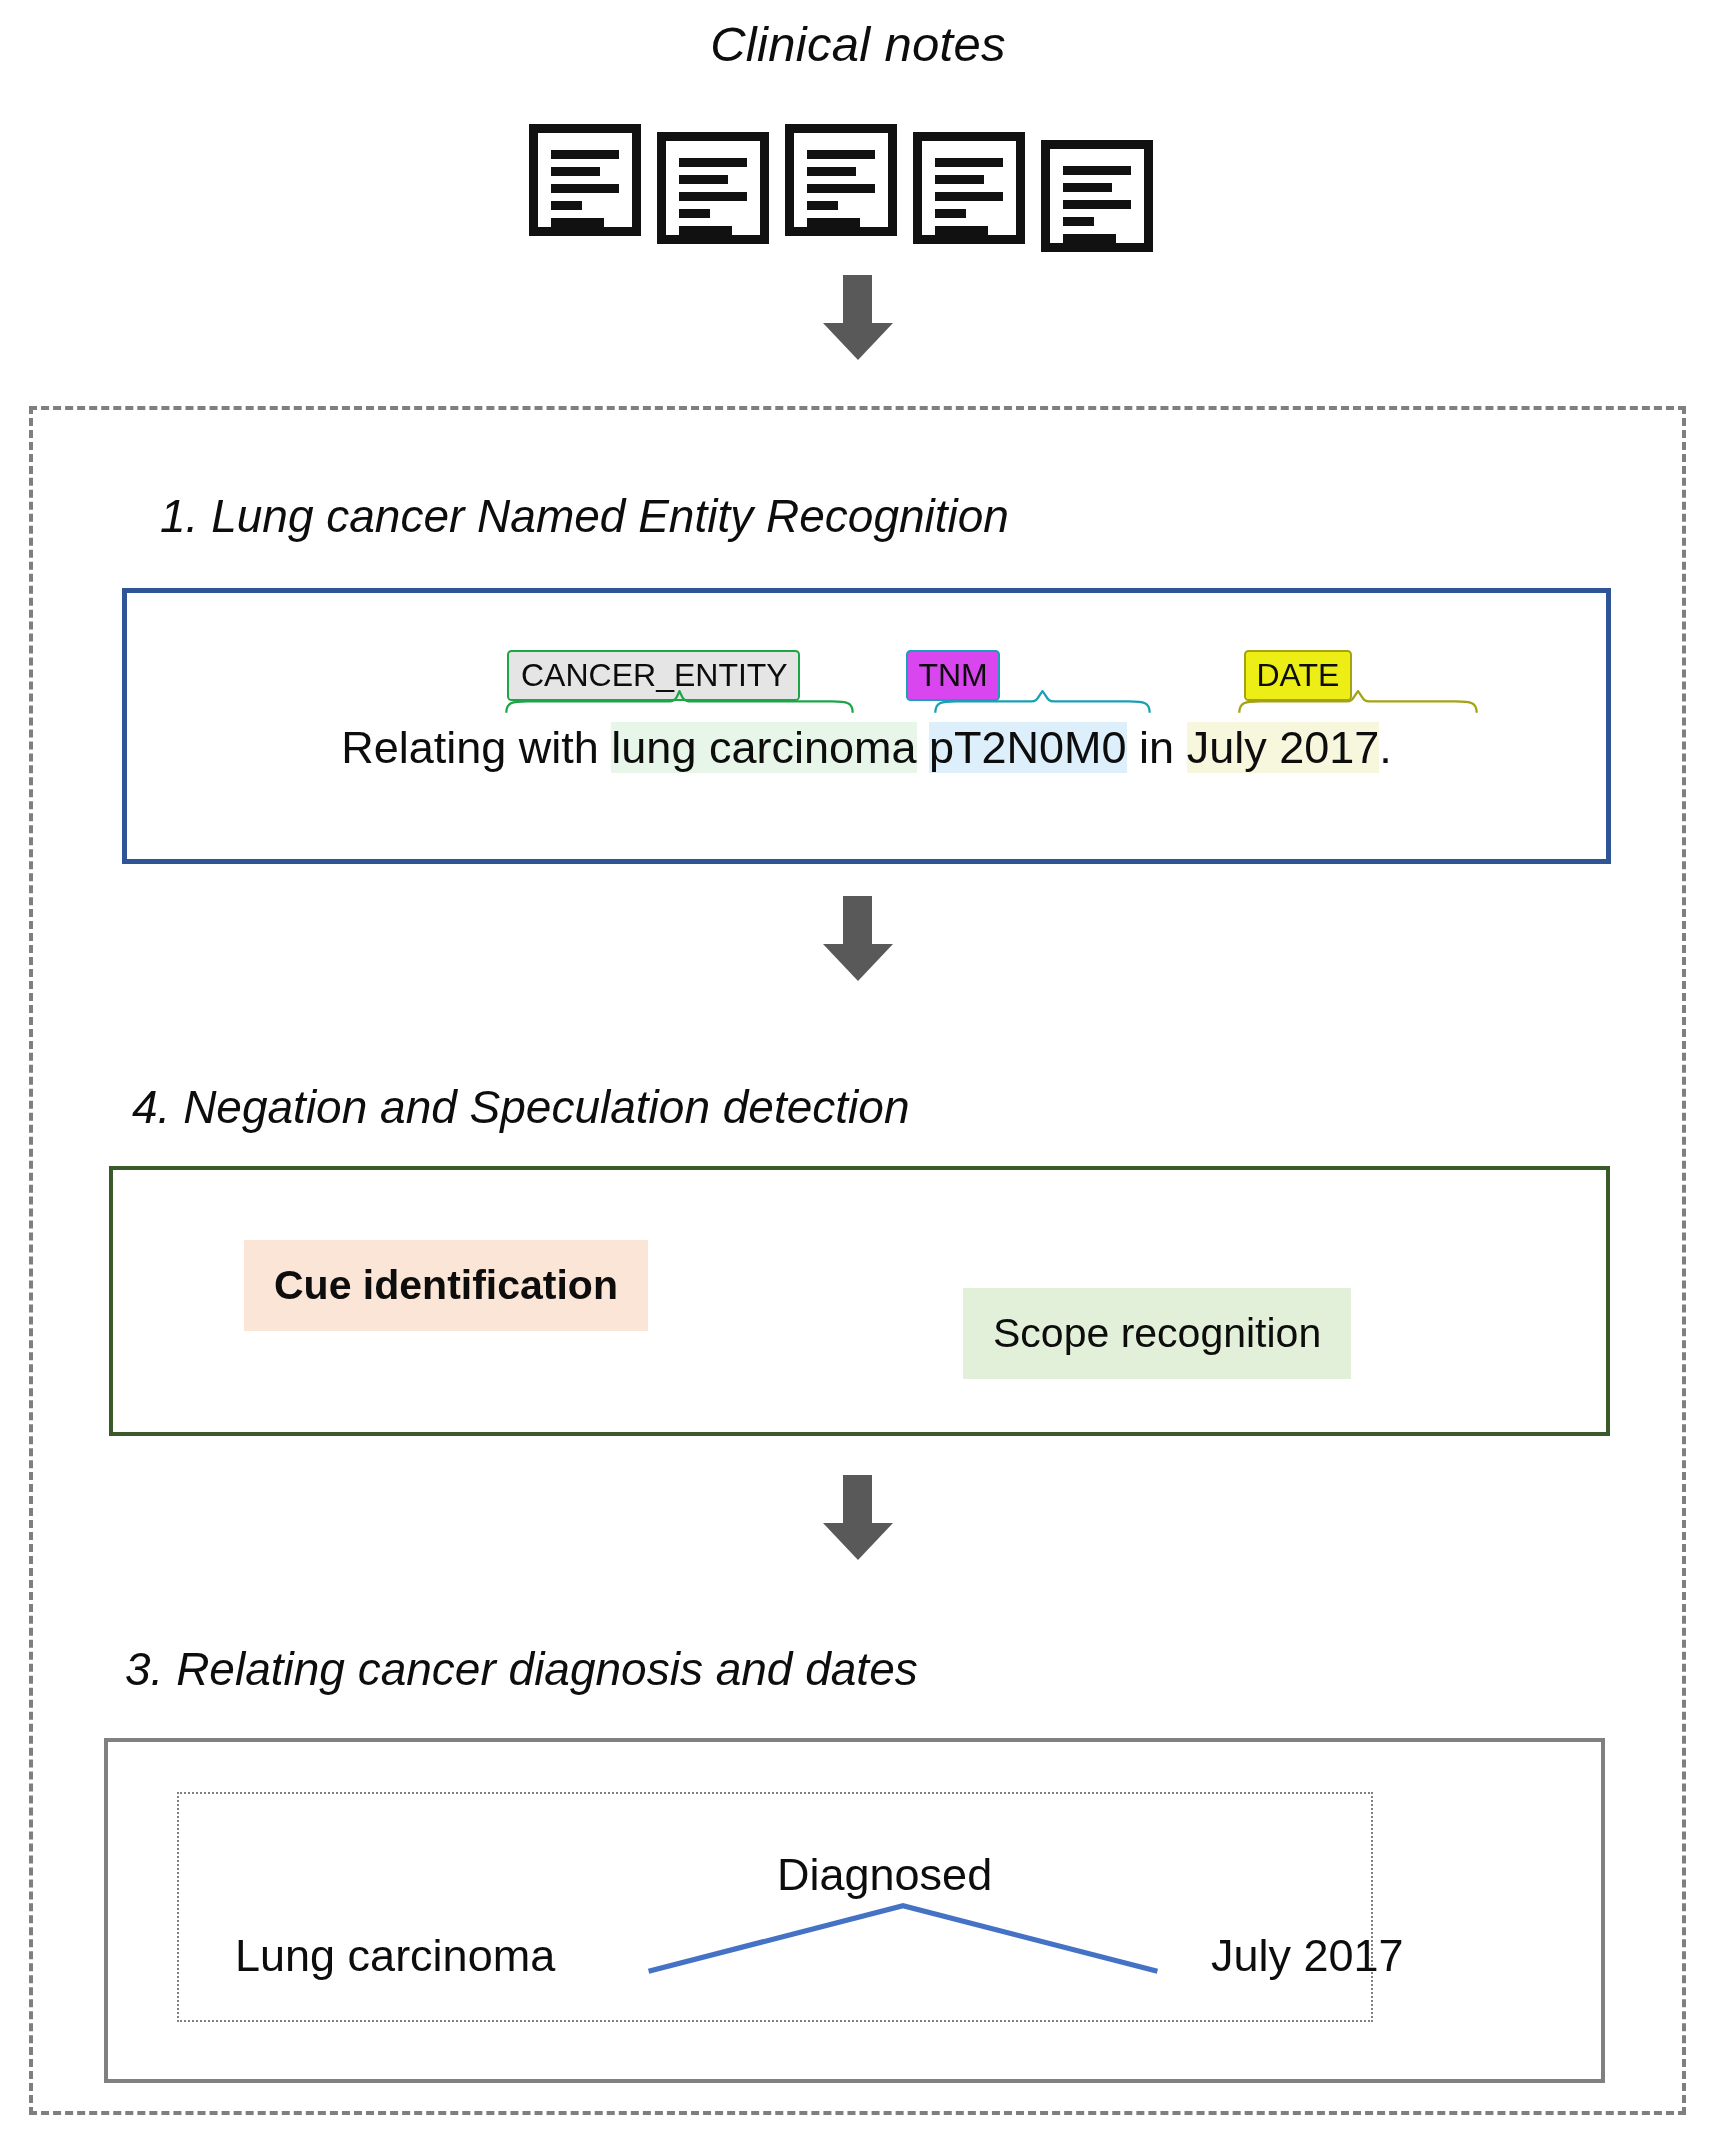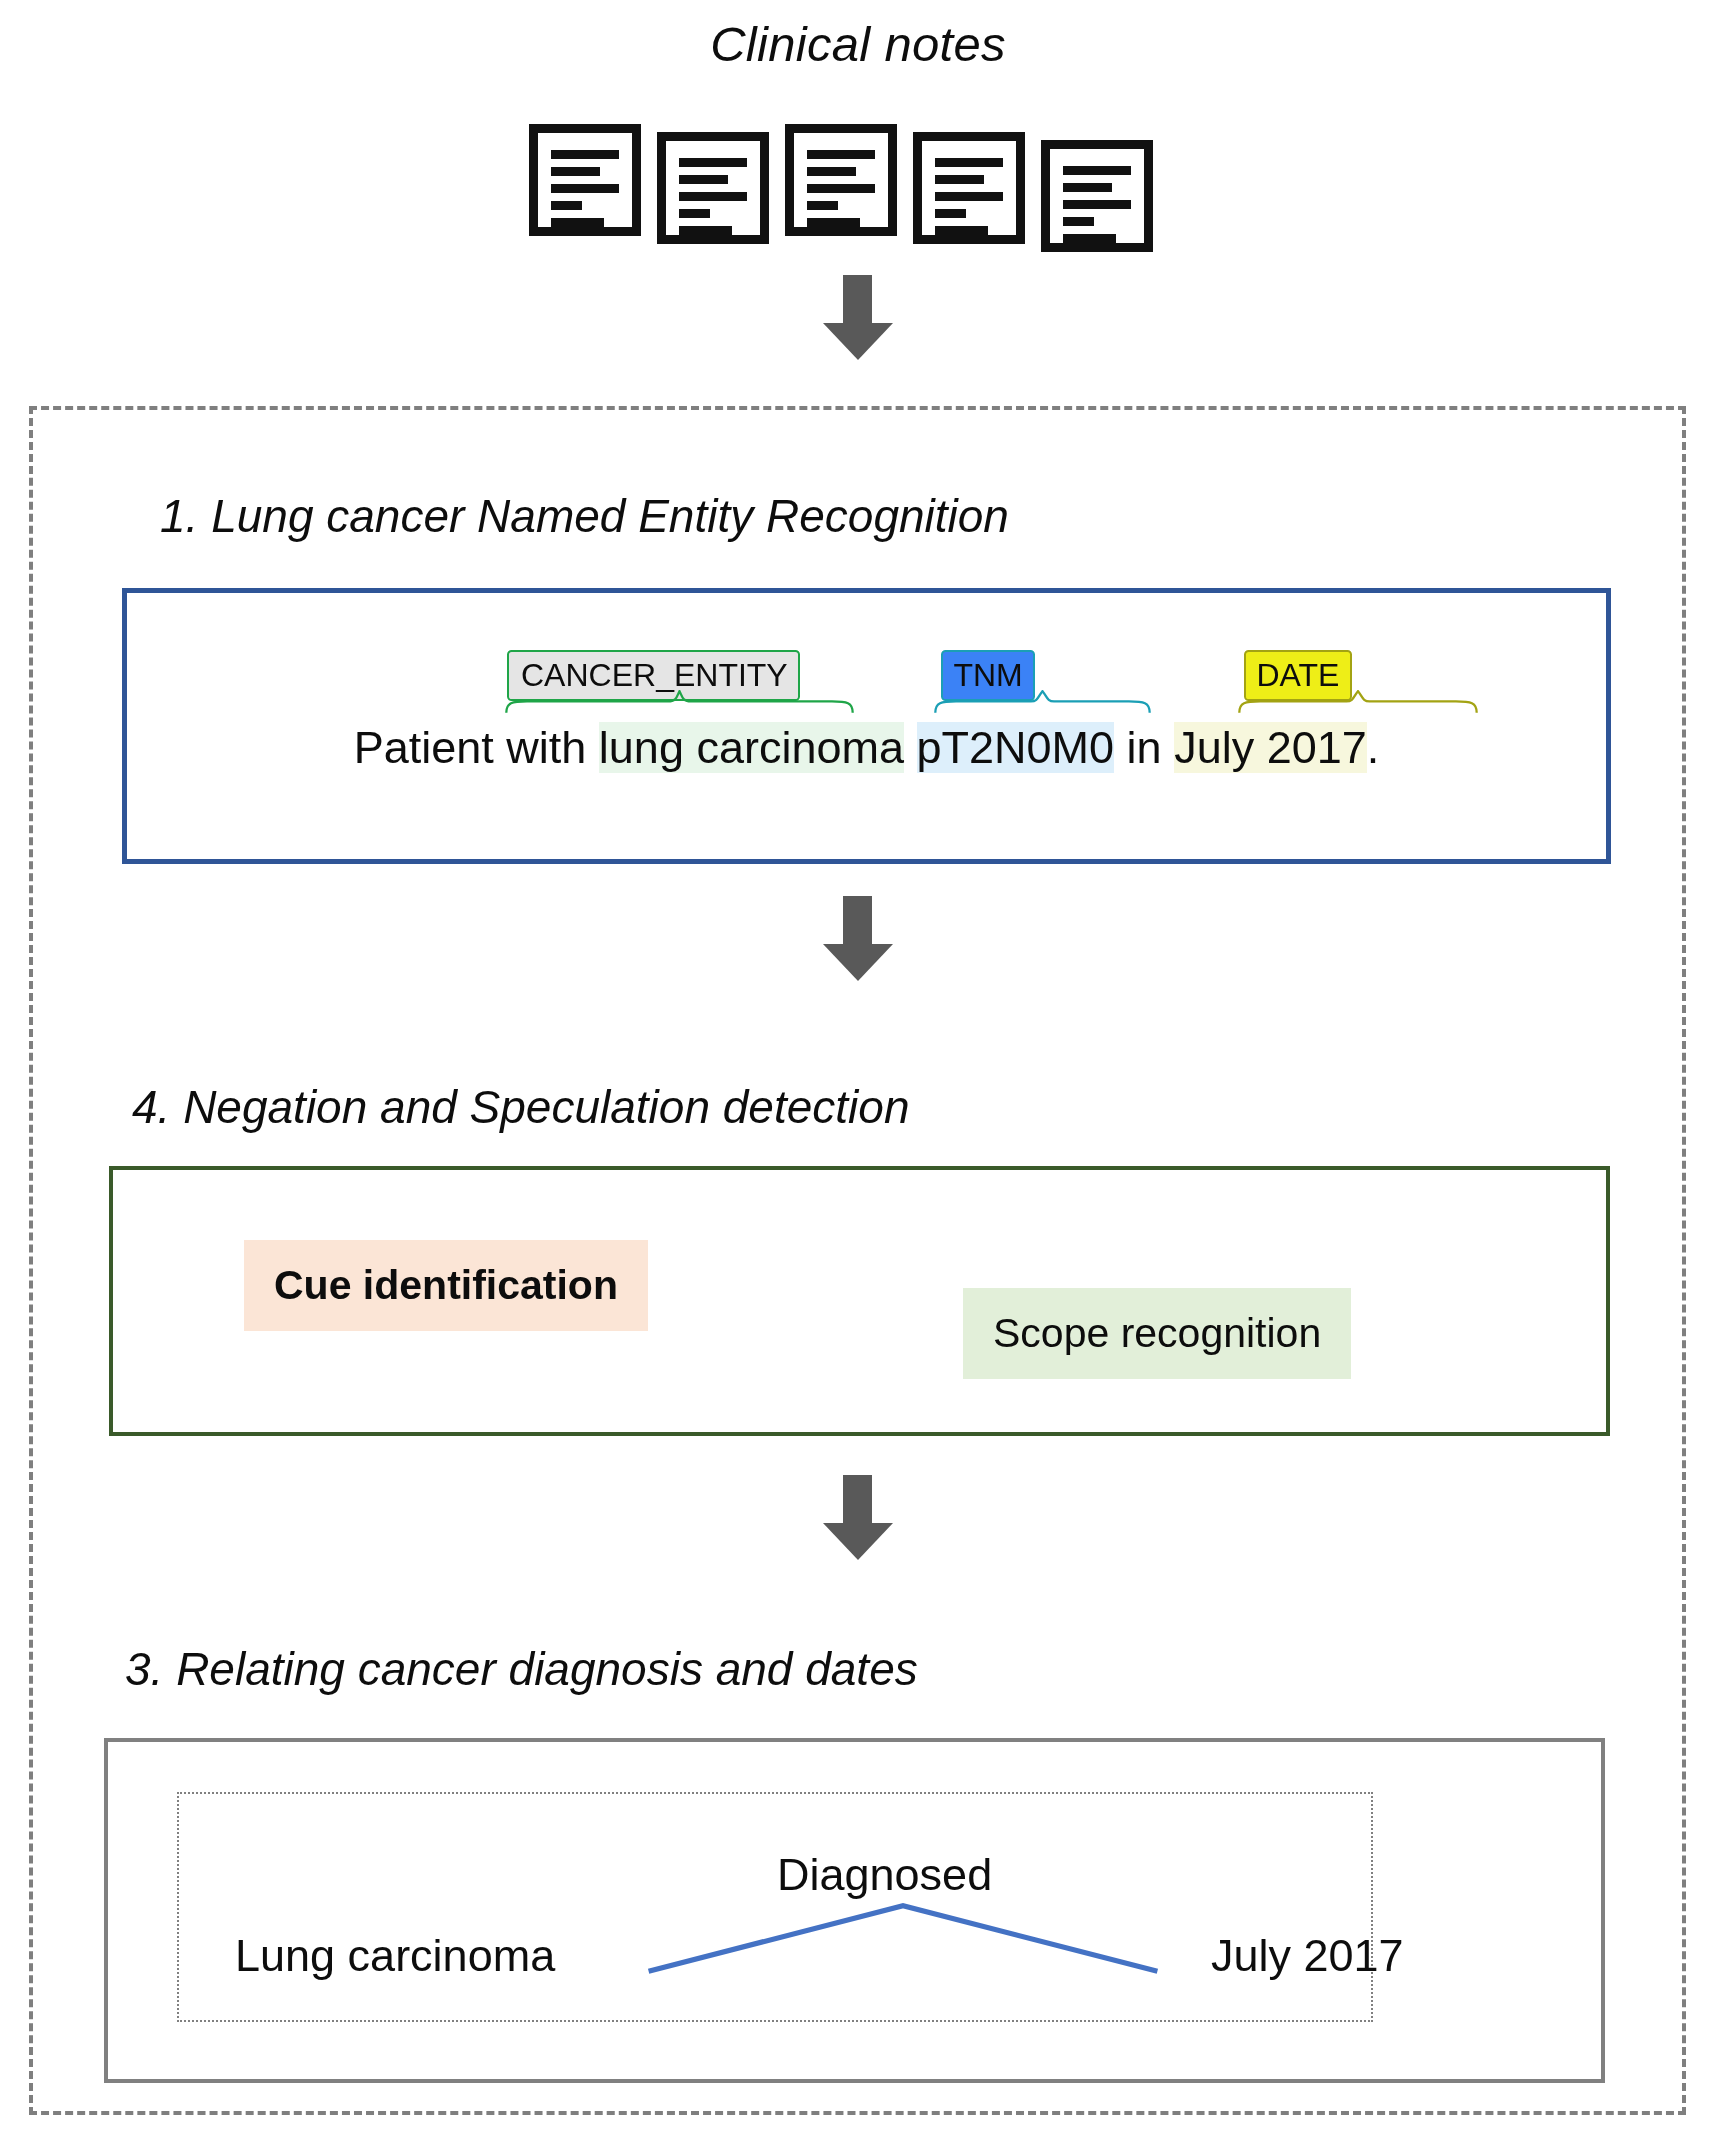--- a/index.html
+++ b/index.html
@@ -98,22 +98,22 @@
     box-sizing:border-box;
     white-space:nowrap;
     text-align:center;
     color:#0d0d0d;
   }
   #tag-cancer{
     left:380px;top:57px;
     background:#e5e5e5;border:2.3px solid #1fa548;padding-left:12px;
   }
   #tag-tnm{
-    left:814px;top:57px;
-    background:#3b82f6;border:2.3px solid #1b9fb5;
+    left:779px;top:57px;
+    background:#d946ef;border:2.3px solid #1b9fb5;
   }
   #tag-date{
     left:1117px;top:57px;
     background:#eeee17;border:2.3px solid #a3a313;
   }
 
   
   .brace{position:absolute;height:24px;}
   .brace svg{display:block;}
   #brace-cancer{left:377px;top:97px;width:351px;}
@@ -252,21 +252,21 @@
       <svg width="219" height="24" viewBox="0 0 380 42" preserveAspectRatio="none">
         <path d="M4,40 C4,22 14,20 40,20 L170,20 C182,20 182,12 190,2 C198,12 198,20 210,20 L340,20 C366,20 376,22 376,40" fill="none" stroke="#1b9fb5" stroke-width="4"></path>
       </svg>
     </span>
     <span class="brace" id="brace-date">
       <svg width="242" height="24" viewBox="0 0 420 42" preserveAspectRatio="none">
         <path d="M4,40 C4,22 14,20 40,20 L190,20 C202,20 202,12 210,2 C218,12 218,20 230,20 L380,20 C406,20 416,22 416,40" fill="none" stroke="#a3a313" stroke-width="4"></path>
       </svg>
     </span>
 
-    <div id="sentence"><span>Patient with </span><span class="hl-cancer">lung carcinoma</span><span> </span><span class="hl-tnm">pT2N0M0</span><span> in </span><span class="hl-date">July 2017</span><span>.</span></div>
+    <div id="sentence"><span>Relating with </span><span class="hl-cancer">lung carcinoma</span><span> </span><span class="hl-tnm">pT2N0M0</span><span> in </span><span class="hl-date">July 2017</span><span>.</span></div>
   </div>
 </div>
 
 <div class="arrow-down" id="arrow-1-2">
   <span class="shaft"></span>
   <span class="head"></span>
 </div>
 
 <div class="step-heading" id="heading-2">4. Negation and Speculation detection</div>
 <div id="negation-box"></div>

